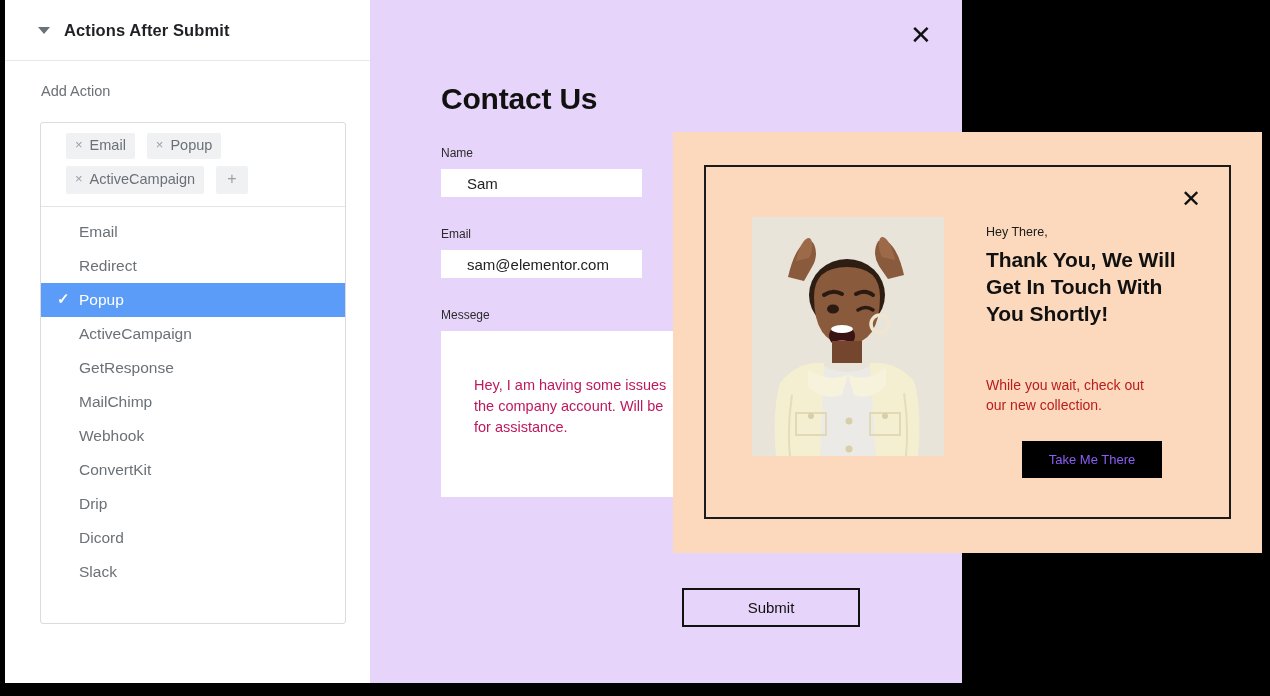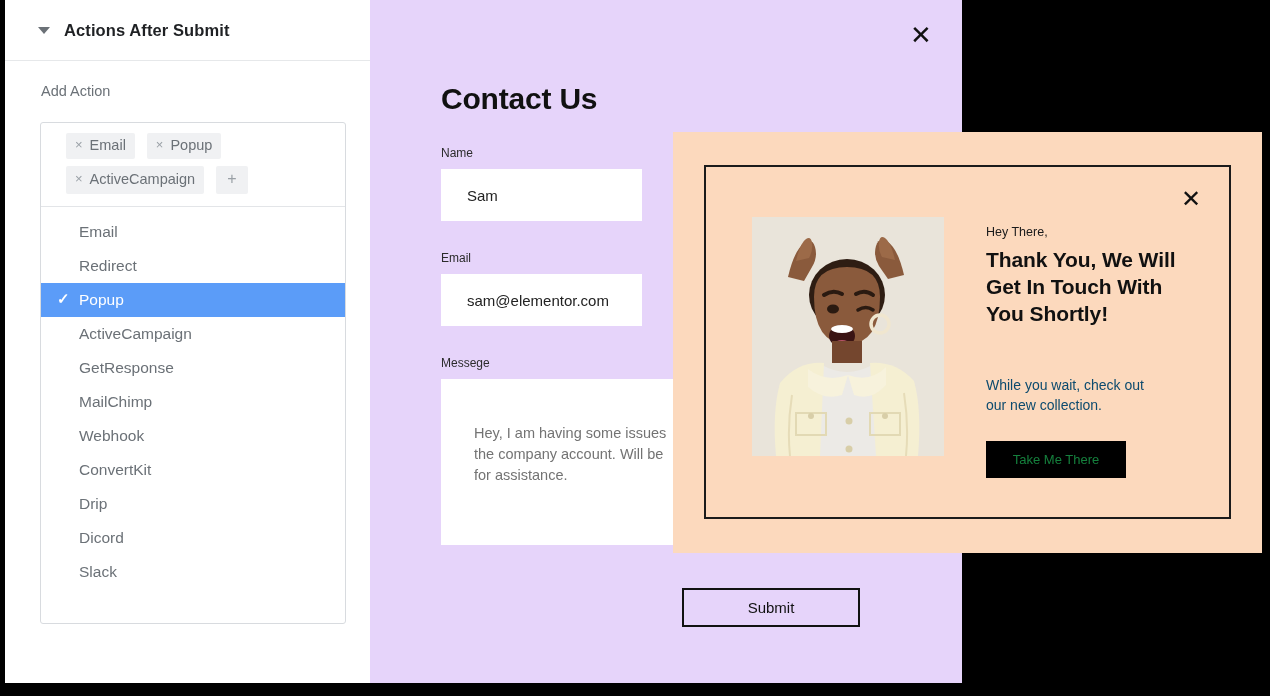--- a/index.html
+++ b/index.html
@@ -75,26 +75,26 @@
   .contact-h1{
     font-size:30px;font-weight:bold;color:#111;letter-spacing:-.2px;margin:0;
   }
   .contact-sub{
     margin:20px 0 0 0;font-size:13.5px;color:#2b2b2b;line-height:1.45;max-width:210px;
   }
   .field-label{
     font-size:12px;color:#2b2b2b;margin:30px 0 9px 0;
   }
   .text-input{
-    width:175px;height:52px;background:#ffffff;display:flex;align-items:center;
+    width:175px;height:28px;background:#ffffff;display:flex;align-items:center;
     padding-left:26px;font-size:15px;color:#222;box-sizing:content-box;
   }
   .textarea{
     width:232px;height:122px;background:#ffffff;
-    padding:44px 0 0 33px;font-size:14.5px;color:#737373;line-height:1.45;
+    padding:44px 0 0 33px;font-size:14.5px;color:#be185d;line-height:1.45;
     box-sizing:content-box;white-space:nowrap;
   }
   .submit-btn{
     position:absolute;left:312px;top:588px;width:174px;height:35px;
     border:2px solid #111;background:transparent;color:#111;
     font-size:15px;display:flex;align-items:center;justify-content:center;
     font-family:"Liberation Sans", sans-serif;
   }
 
   
@@ -121,26 +121,27 @@
   }
   .popup-text{
     position:absolute;left:280px;top:58px;right:26px;
   }
   .hey{font-size:12.5px;color:#1b1b1b;margin:0 0 8px 0;}
   .popup-h2{
     font-size:21px;font-weight:bold;color:#111;line-height:1.28;margin:0;
     letter-spacing:-.1px;max-width:215px;
   }
   .popup-p{
-    margin:48px 0 0 0;font-size:14px;color:#0c4a6e;line-height:1.42;max-width:180px;
+    margin:48px 0 0 0;font-size:14px;color:#b91c1c;line-height:1.42;max-width:180px;
   }
   .cta{
-    margin-top:26px;width:140px;height:37px;background:#000;color:#15803d;
+    margin-top:26px;width:140px;height:37px;background:#000;color:#8b5cf6;
     font-size:13px;display:flex;align-items:center;justify-content:center;
     font-family:"Liberation Sans", sans-serif;
+    margin-left:36px;
   }
 </style>
 </head>
 <body>
 
 <div class="stage">
 
   <div class="editor-panel">
 
     <div class="panel-header">

